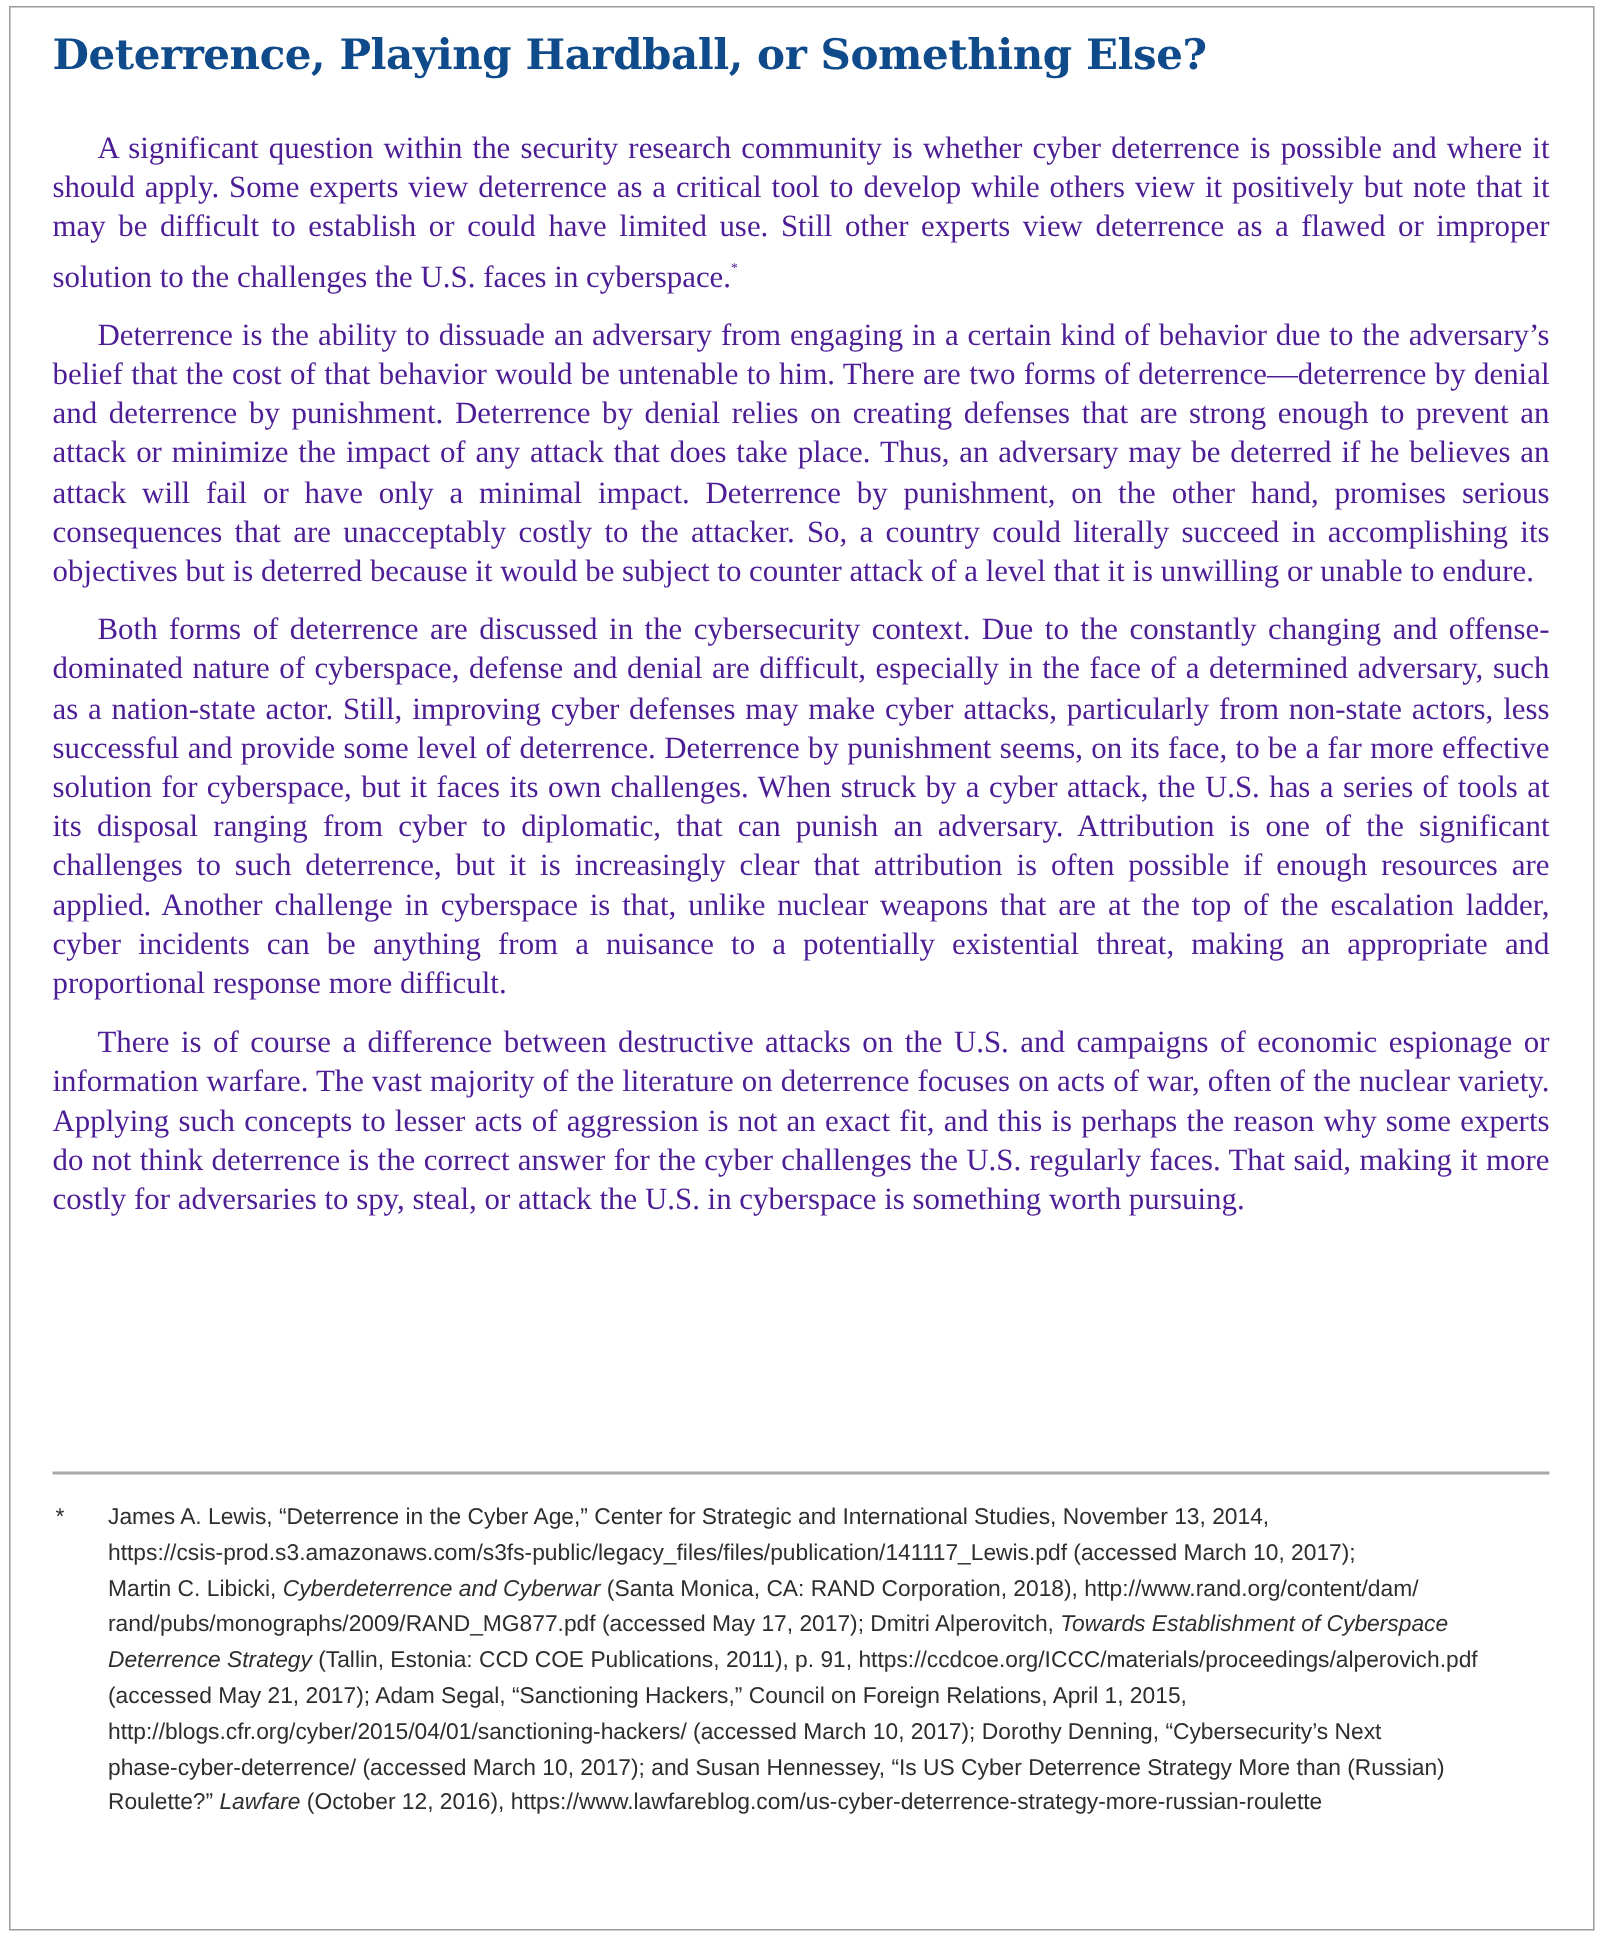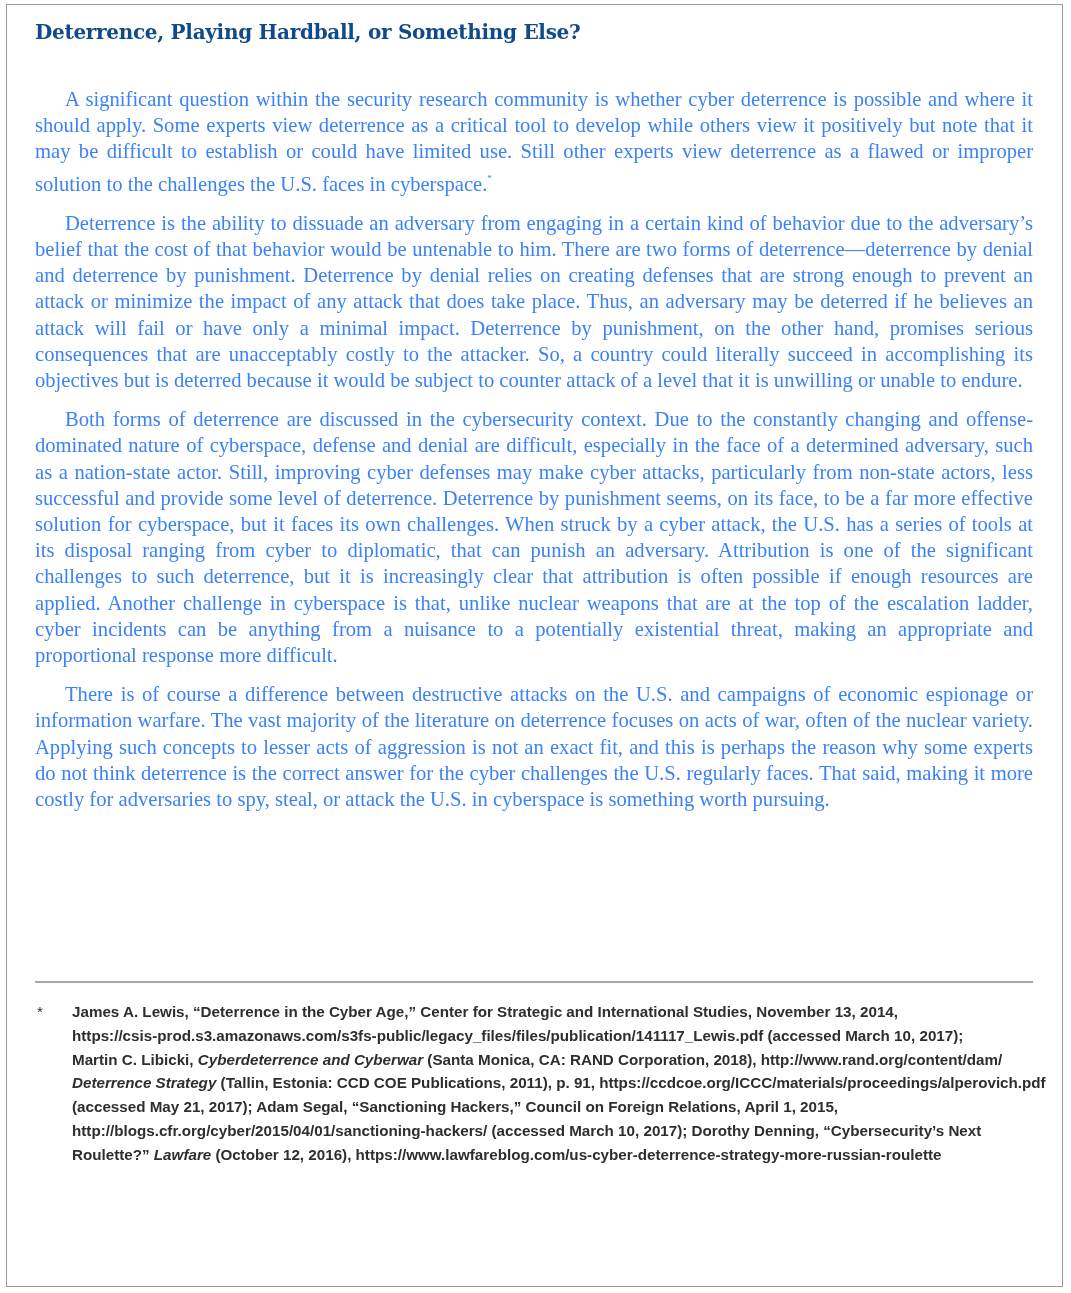--- a/index.html
+++ b/index.html
@@ -3,42 +3,42 @@
 <meta charset="utf-8">
 <style>
   html, body { margin: 0; padding: 0; background: #ffffff; }
   body { width: 1071px; height: 1293px; position: relative; overflow: hidden; }
   .box {
     position: absolute; left: 6px; top: 4px; width: 1057px; height: 1283px;
     border: 1.5px solid #9a9a9a; box-sizing: border-box; background: #fff;
   }
   .title {
     position: absolute; left: 35px; top: 20px; margin: 0;
-    font-family: "DejaVu Serif", serif; font-weight: bold; font-size: 20px;
+    font-family: "DejaVu Serif", serif; font-weight: bold; font-size: 28px;
     color: #0f4a8a; letter-spacing: -0.3px; white-space: nowrap;
   }
   .body {
     position: absolute; left: 35px; top: 86px; width: 998px;
     font-family: "Liberation Serif", serif; font-size: 20.6px; line-height: 26.2px;
-    color: #3b82f6; text-align: justify;
+    color: #4c1d95; text-align: justify;
   }
   .body p { margin: 0 0 13px 0; text-indent: 30px; }
   .body sup { font-size: 9px; vertical-align: 10px; }
   .rule {
     position: absolute; left: 35px; top: 981px; width: 998px; height: 0;
     border-top: 2px solid #a8a8a8;
   }
   .fn {
     position: absolute; left: 35px; top: 1000px; width: 998px;
     font-family: "Liberation Sans", sans-serif; font-size: 15.2px; line-height: 23.8px;
     color: #2e2e2e;
   }
   .fn .mark { position: absolute; left: 2px; top: 0; }
   .fn .txt { margin-left: 37px; }
-  .fn .line { white-space: nowrap; display: block; font-weight: bold; }
+  .fn .line { white-space: nowrap; display: block; }
   .fn i { font-style: italic; text-align: center; }
 </style>
 </head>
 <body>
 
 <div class="box"></div>
 
 <h1 class="title">Deterrence, Playing Hardball, or Something Else?</h1>
 
 <div class="body">
@@ -49,18 +49,20 @@
 </div>
 
 <div class="rule"></div>
 
 <div class="fn">
   <span class="mark">*</span>
   <div class="txt" id="fn-text">
       <span class="line"><span>James A. Lewis, “Deterrence in the Cyber Age,” Center for Strategic and International Studies, November 13, 2014,</span></span>
       <span class="line"><span>https://csis-prod.s3.amazonaws.com/s3fs-public/legacy_files/files/publication/141117_Lewis.pdf (accessed March 10, 2017);</span></span>
       <span class="line"><span>Martin C. Libicki, </span><i>Cyberdeterrence and Cyberwar</i><span> (Santa Monica, CA: RAND Corporation, 2018), http://www.rand.org/content/dam/</span></span>
+      <span class="line"><span>rand/pubs/monographs/2009/RAND_MG877.pdf (accessed May 17, 2017); Dmitri Alperovitch, </span><i>Towards Establishment of Cyberspace</i></span>
       <span class="line"><i>Deterrence Strategy</i><span> (Tallin, Estonia: CCD COE Publications, 2011), p. 91, https://ccdcoe.org/ICCC/materials/proceedings/alperovich.pdf</span></span>
       <span class="line"><span>(accessed May 21, 2017); Adam Segal, “Sanctioning Hackers,” Council on Foreign Relations, April 1, 2015,</span></span>
       <span class="line"><span>http://blogs.cfr.org/cyber/2015/04/01/sanctioning-hackers/ (accessed March 10, 2017); Dorothy Denning, “Cybersecurity’s Next</span></span>
+      <span class="line"><span>phase-cyber-deterrence/ (accessed March 10, 2017); and Susan Hennessey, “Is US Cyber Deterrence Strategy More than (Russian)</span></span>
       <span class="line"><span>Roulette?” </span><i>Lawfare</i><span> (October 12, 2016), https://www.lawfareblog.com/us-cyber-deterrence-strategy-more-russian-roulette</span></span>
     </div>
 </div>
 
 </body></html>

